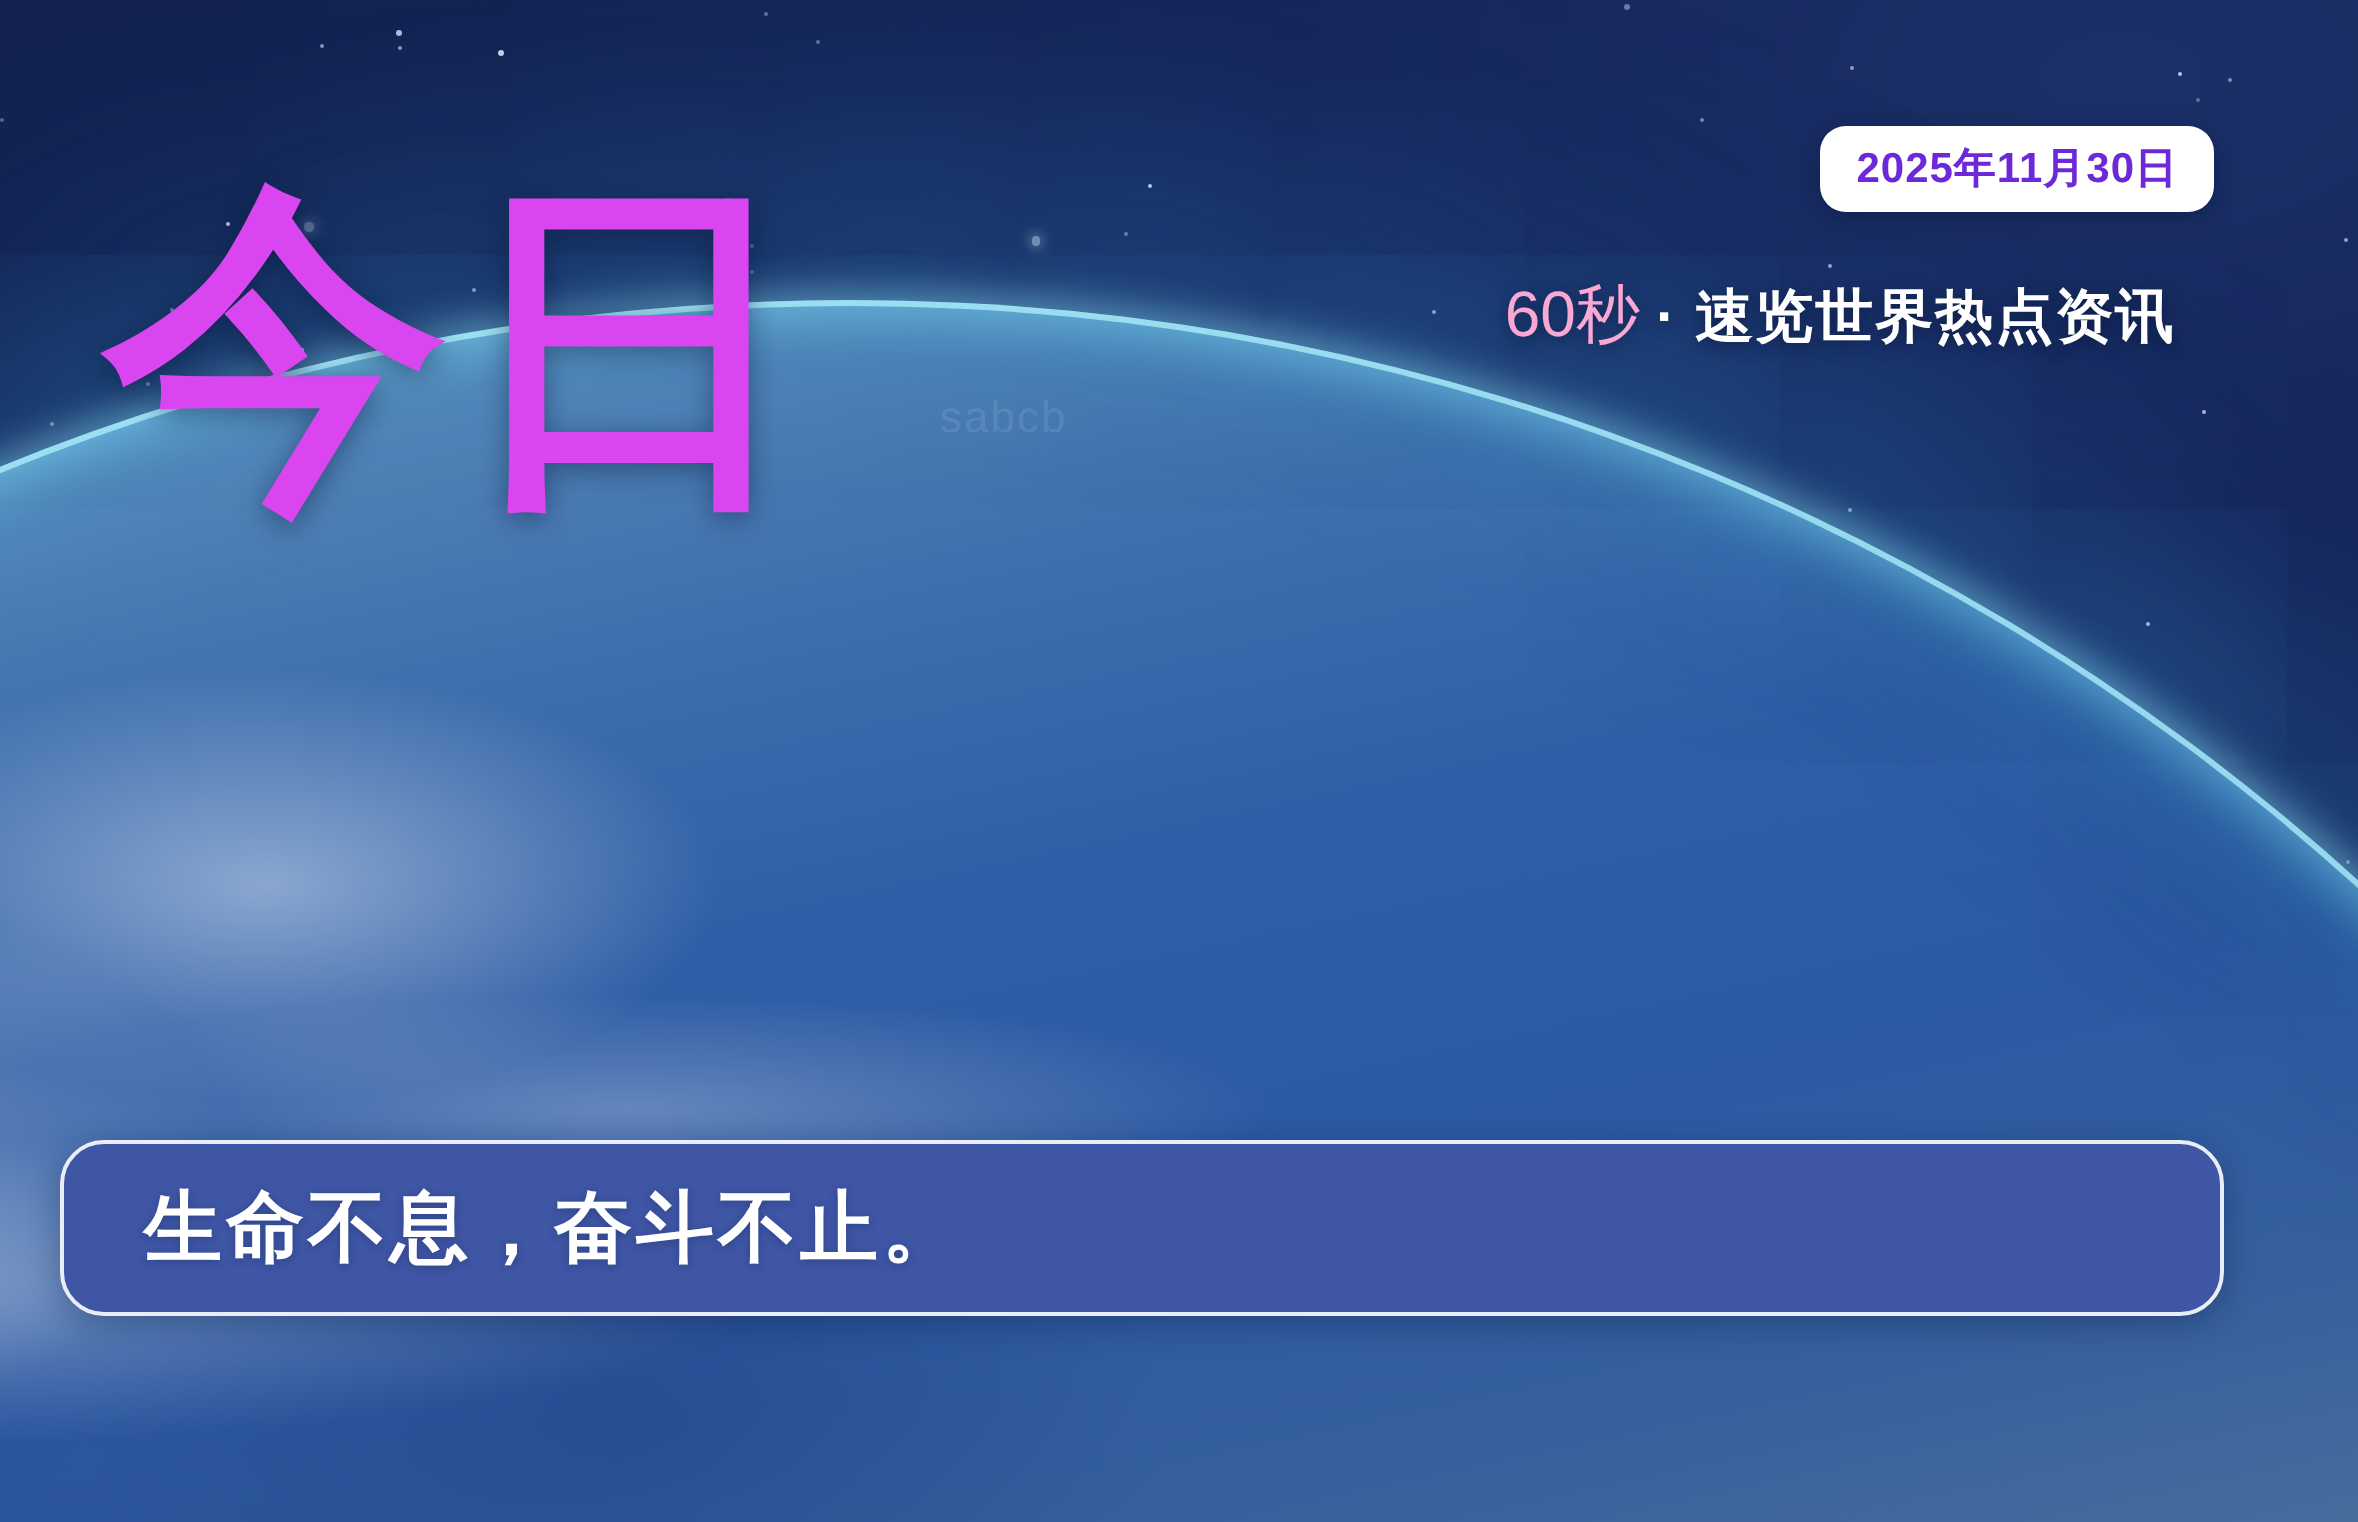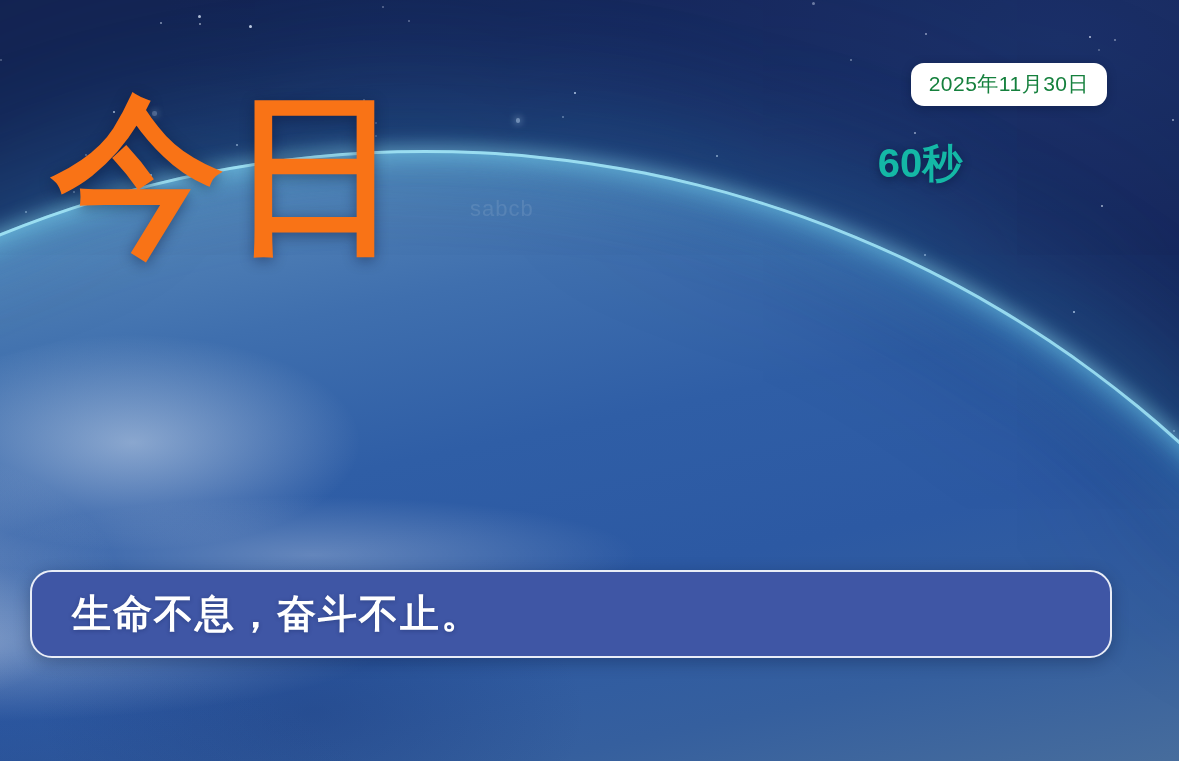--- a/index.html
+++ b/index.html
@@ -146,39 +146,39 @@
   .title-line {
     font-family: "Liberation Sans", "DejaVu Sans", sans-serif;
     font-weight: 700;
     font-size: 172px;
     line-height: 0.96;
     letter-spacing: 6px;
     margin: 0;
     white-space: nowrap;
   }
   .title-today {
-    color: #f97316;
+    color: #d946ef;
     text-shadow: 0 3px 14px rgba(8,20,55,.45);
   }
   .title-news {
     color: #f2f4f7;
     margin-top: 8px;
     margin-left: 8px;
     text-shadow: 0 3px 14px rgba(8,20,55,.45);
   }
 
   
   .date-badge {
     position: absolute;
     right: 72px;
     top: 63px;
     z-index: 6;
     background: #ffffff;
-    color: #15803d;
-    font-weight: 400;
+    color: #6d28d9;
+    font-weight: 700;
     font-size: 21px;
     letter-spacing: .5px;
     padding: 7px 18px 8px;
     border-radius: 13px;
     white-space: nowrap;
     box-shadow: 0 2px 10px rgba(6,16,45,.35);
   }
 
   
   .right-col {
@@ -191,23 +191,23 @@
   .tagline {
     display: flex;
     align-items: baseline;
     justify-content: center;
     gap: 2px;
     white-space: nowrap;
     margin-bottom: 14px;
     text-shadow: 0 2px 8px rgba(6,16,45,.55);
   }
   .tagline .secs {
-    color: #14b8a6;
-    font-weight: 700;
-    font-size: 40px;
+    color: #f9a8d4;
+    font-weight: 400;
+    font-size: 32px;
     letter-spacing: 0px;
   }
   .tagline .rest {
     color: #ffffff;
     font-weight: 700;
     font-size: 29px;
     letter-spacing: 1px;
     margin-left: 6px;
   }
 
@@ -378,20 +378,21 @@
   <div class="date-badge">2025年11月30日</div>
 
   <div class="title-block">
     <div class="title-line title-today">今日</div>
   </div>
 
   <div class="right-col">
 
     <div class="tagline">
       <span class="secs">60秒</span>
+      <span class="rest">· 速览世界热点资讯</span>
     </div>
 
 
   </div>
 
   <div class="quote-bar">
     <div class="quote-text">生命不息，奋斗不止。</div>
   </div>
 
 </div>

